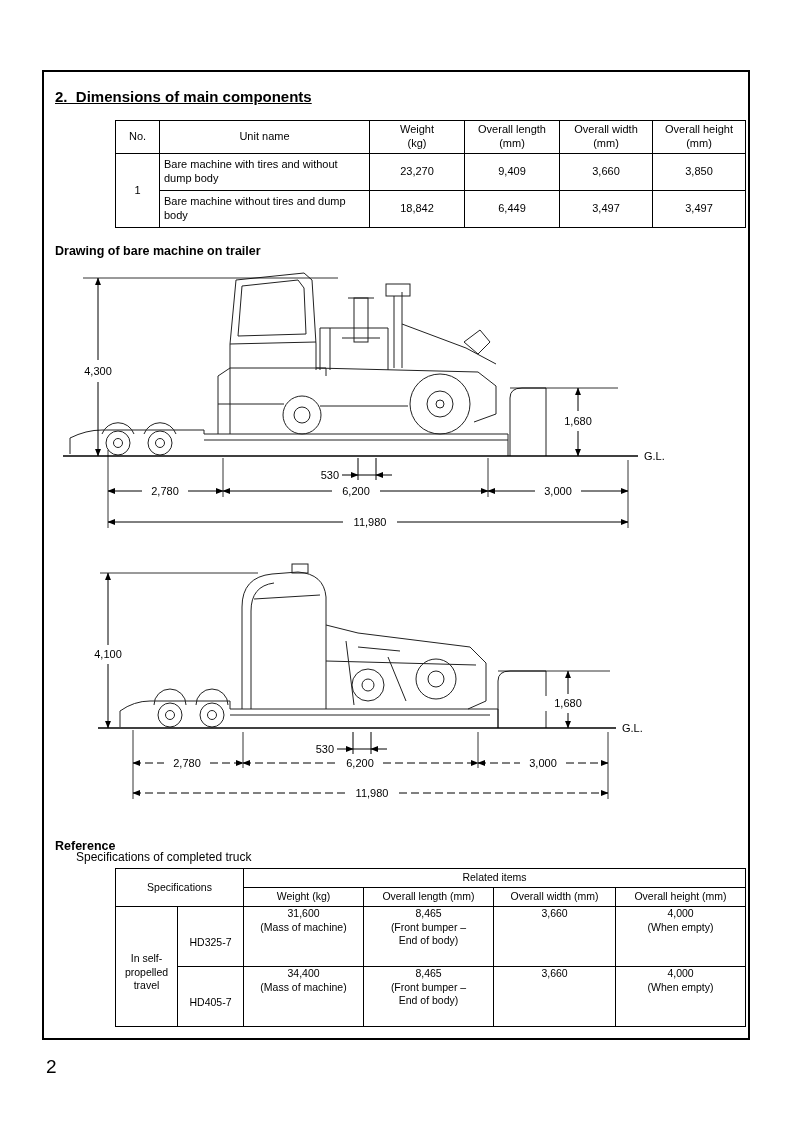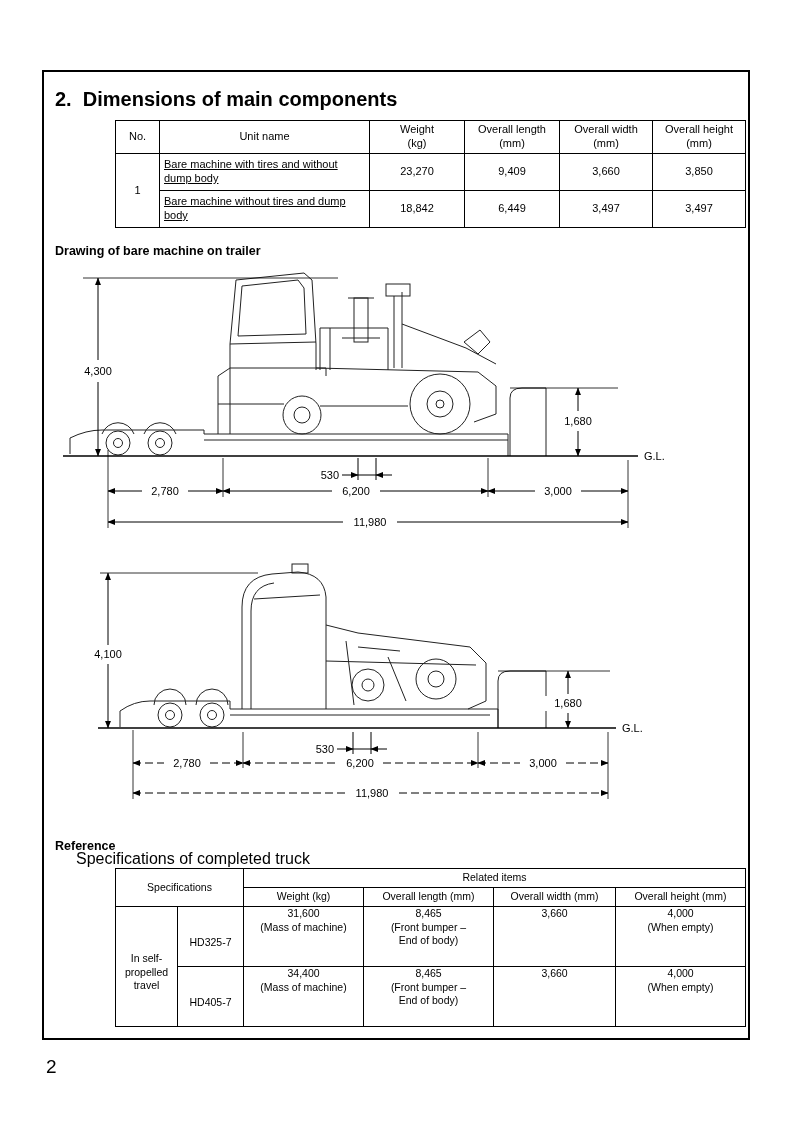--- a/index.html
+++ b/index.html
@@ -3,35 +3,35 @@
 <meta charset="utf-8">
 <style>
   html,body{margin:0;padding:0;}
   body{
     width:793px;height:1123px;background:#ffffff;position:relative;
     font-family:"Liberation Sans",sans-serif;color:#000;
     -webkit-font-smoothing:antialiased;
   }
   .sheet{position:absolute;inset:0;}
   .page-border{position:absolute;left:42px;top:70px;width:704px;height:966px;border:2px solid #000;}
-  .title{position:absolute;left:55px;top:88px;font-size:20px;font-weight:bold;white-space:pre;}
+  .title{position:absolute;left:55px;top:88px;font-size:15px;font-weight:bold;white-space:pre;text-decoration:underline;}
   .subhead{position:absolute;font-weight:bold;font-size:12.5px;}
   .subhead.drawing{left:55px;top:244px;text-align:center;}
   .subhead.reference{left:55px;top:839px;}
-  .refsub{position:absolute;left:76px;top:850px;font-size:16px;}
+  .refsub{position:absolute;left:76px;top:850px;font-size:12px;}
   .pagenum{position:absolute;left:46px;top:1056px;font-size:19px;}
 
   
   table{border-collapse:collapse;table-layout:fixed;margin-left:40px;}
   .t1{position:absolute;left:75px;top:120px;width:630px;font-size:11px;}
   .t1 th,.t1 td{border:1px solid #000;text-align:center;vertical-align:middle;
     padding:2px 4px;white-space:pre-line;font-weight:normal;line-height:1.25;}
   .t1 th{height:28px;}
   .t1 td{height:32px;}
-  .t1 .cell-left{text-align:left;text-decoration:underline;}
+  .t1 .cell-left{text-align:left;}
   .t2{position:absolute;left:75px;top:868px;width:630px;font-size:10.5px;}
   .t2 th,.t2 td{border:1px solid #000;text-align:center;padding:1px 3px;
     white-space:pre-line;font-weight:normal;line-height:1.3;}
   .t2 th{height:16px;vertical-align:middle;}
   .t2 td{height:45px;vertical-align:top;padding-top:0;}
   .t2 td.vmid{vertical-align:middle;padding-top:13px;}
 
   .drawing-svg{position:absolute;}
   #svg1{left:58px;top:264px;}
   #svg2{left:58px;top:561px;}

